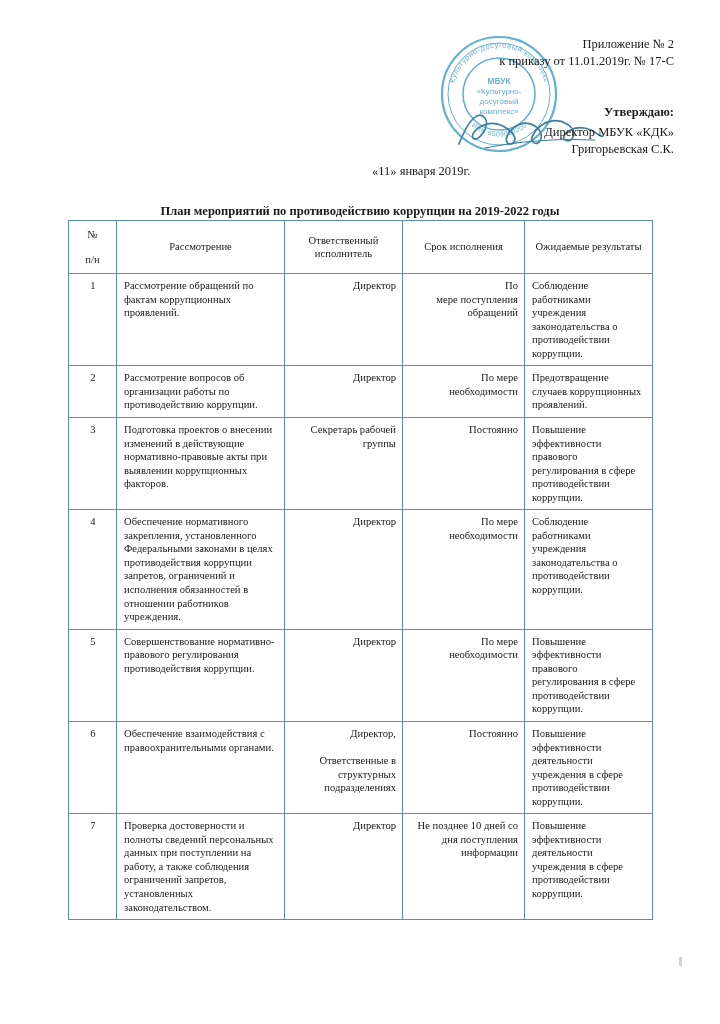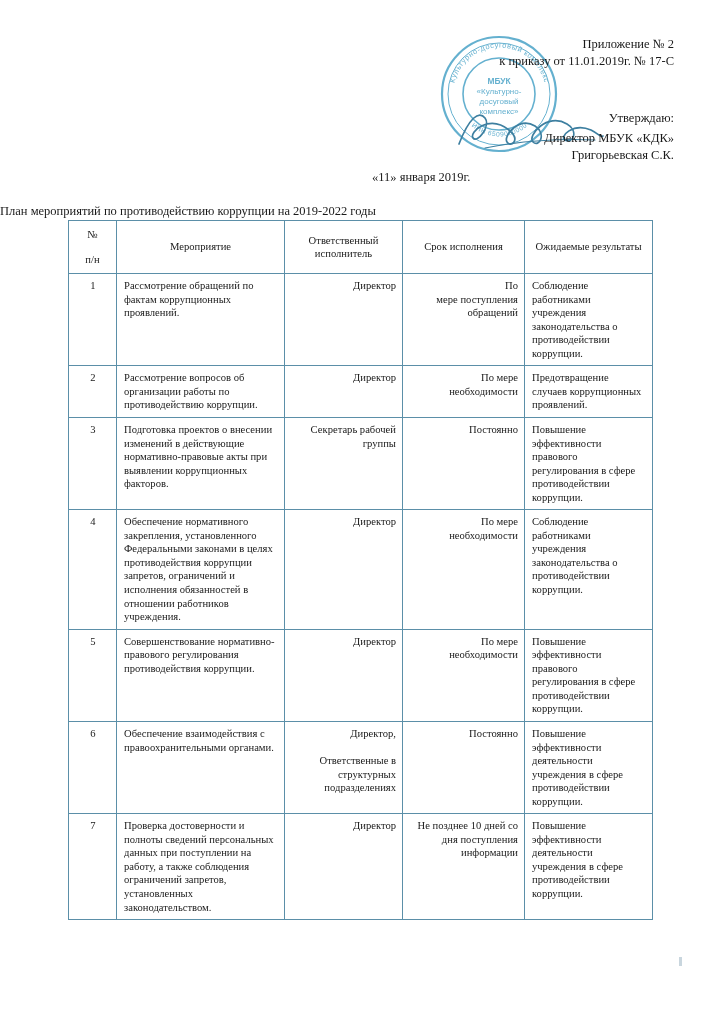--- a/index.html
+++ b/index.html
@@ -35,21 +35,22 @@
     line-height: 1.35;
     z-index: 4;
   }
   .header-block .line {
     white-space: nowrap;
   }
   .header-block .spacer {
     height: 14px;
   }
   .header-block .approve {
-    margin-top: 26px;
+    margin-top: 20px;
+    font-weight: bold;
   }
   .header-block .sign-line {
     margin-top: 3px;
   }
   .header-block .date-line {
     margin-top: 6px;
     text-align: left;
     padding-left: 28px;
   }
 
@@ -73,22 +74,23 @@
     z-index: 3;
     pointer-events: none;
   }
 
   
   .doc-title {
     position: absolute;
     top: 204px;
     left: 0;
     right: 0;
+    text-align: center;
     font-size: 12.5px;
-    font-weight: normal;
+    font-weight: bold;
   }
 
   
   table.plan {
     position: absolute;
     top: 220px;
     left: 68px;
     width: 584px;
     border-collapse: collapse;
     font-size: 10.6px;
@@ -194,21 +196,21 @@
       <col class="c-resp">
       <col class="c-term">
       <col class="c-res">
     </colgroup>
     <thead>
       <tr>
         <th class="hdr-num">
           <span class="t">№</span>
           <span class="b">п/н</span>
         </th>
-        <th>Мероприятие</th>
+        <th>Рассмотрение</th>
         <th>
           <span>Ответственный</span><br>
           <span>исполнитель</span>
         </th>
         <th>Срок исполнения</th>
         <th>Ожидаемые результаты</th>
       </tr>
     </thead>
     <tbody>
       <tr>

